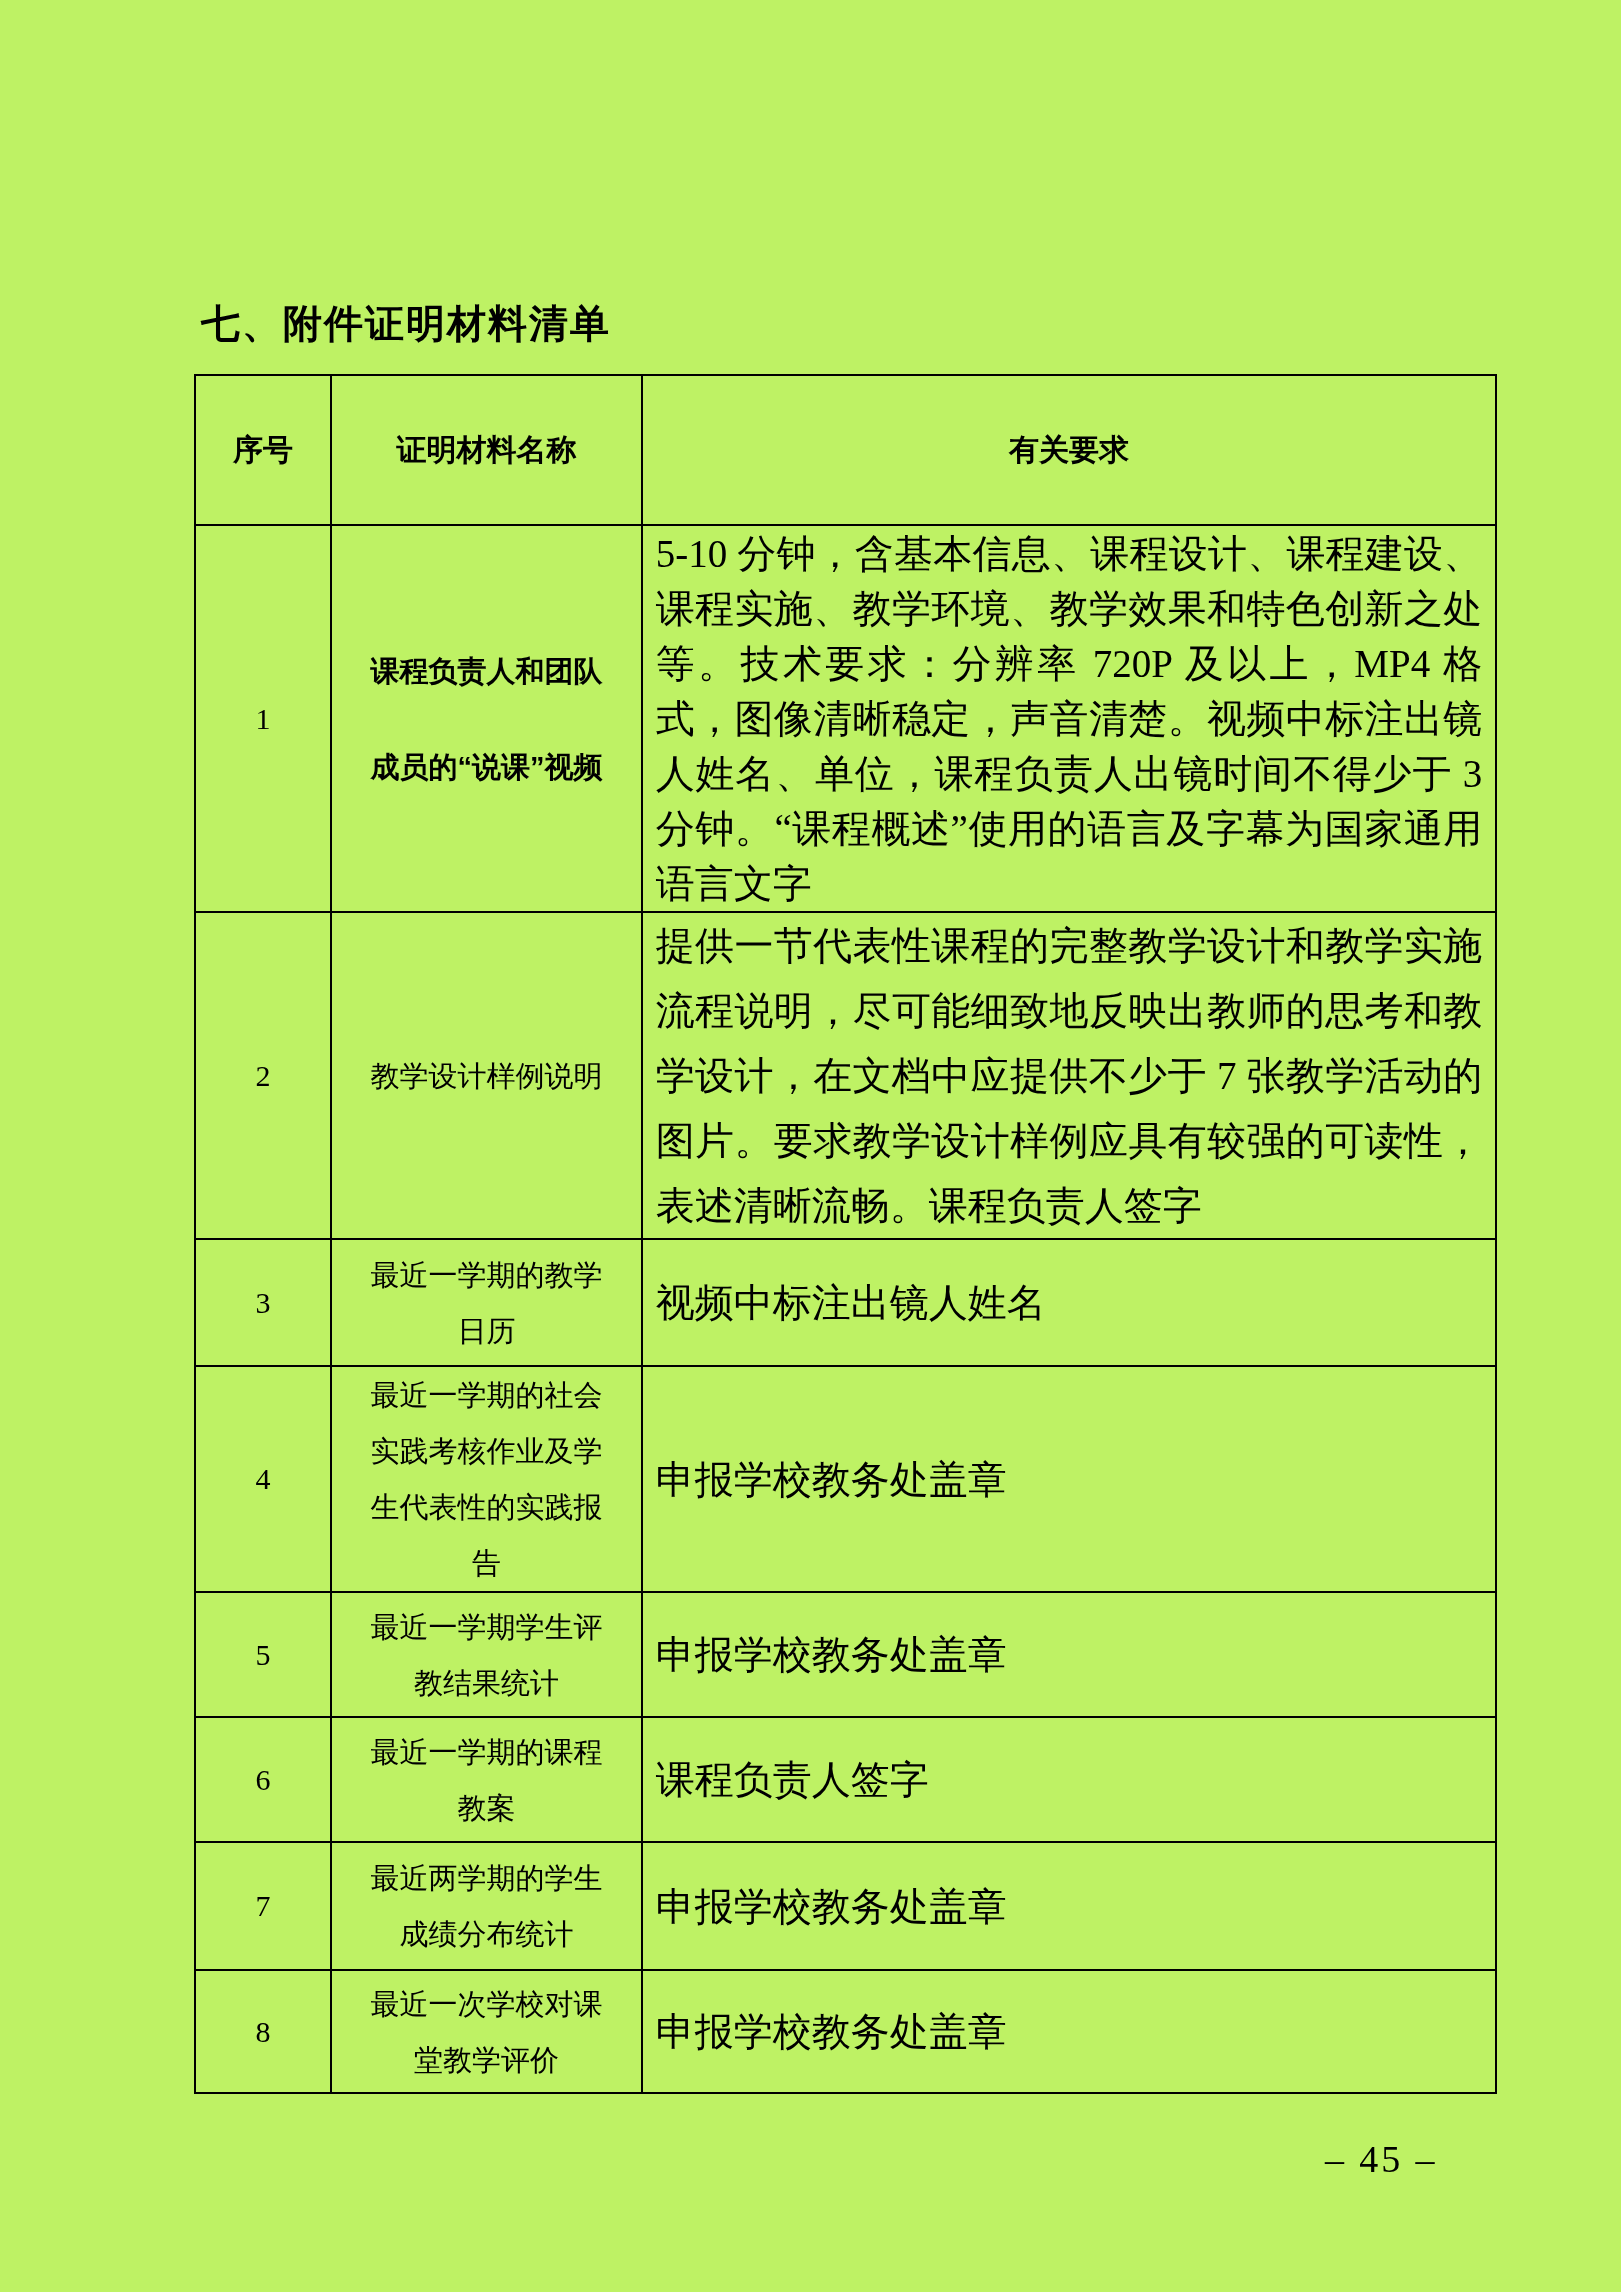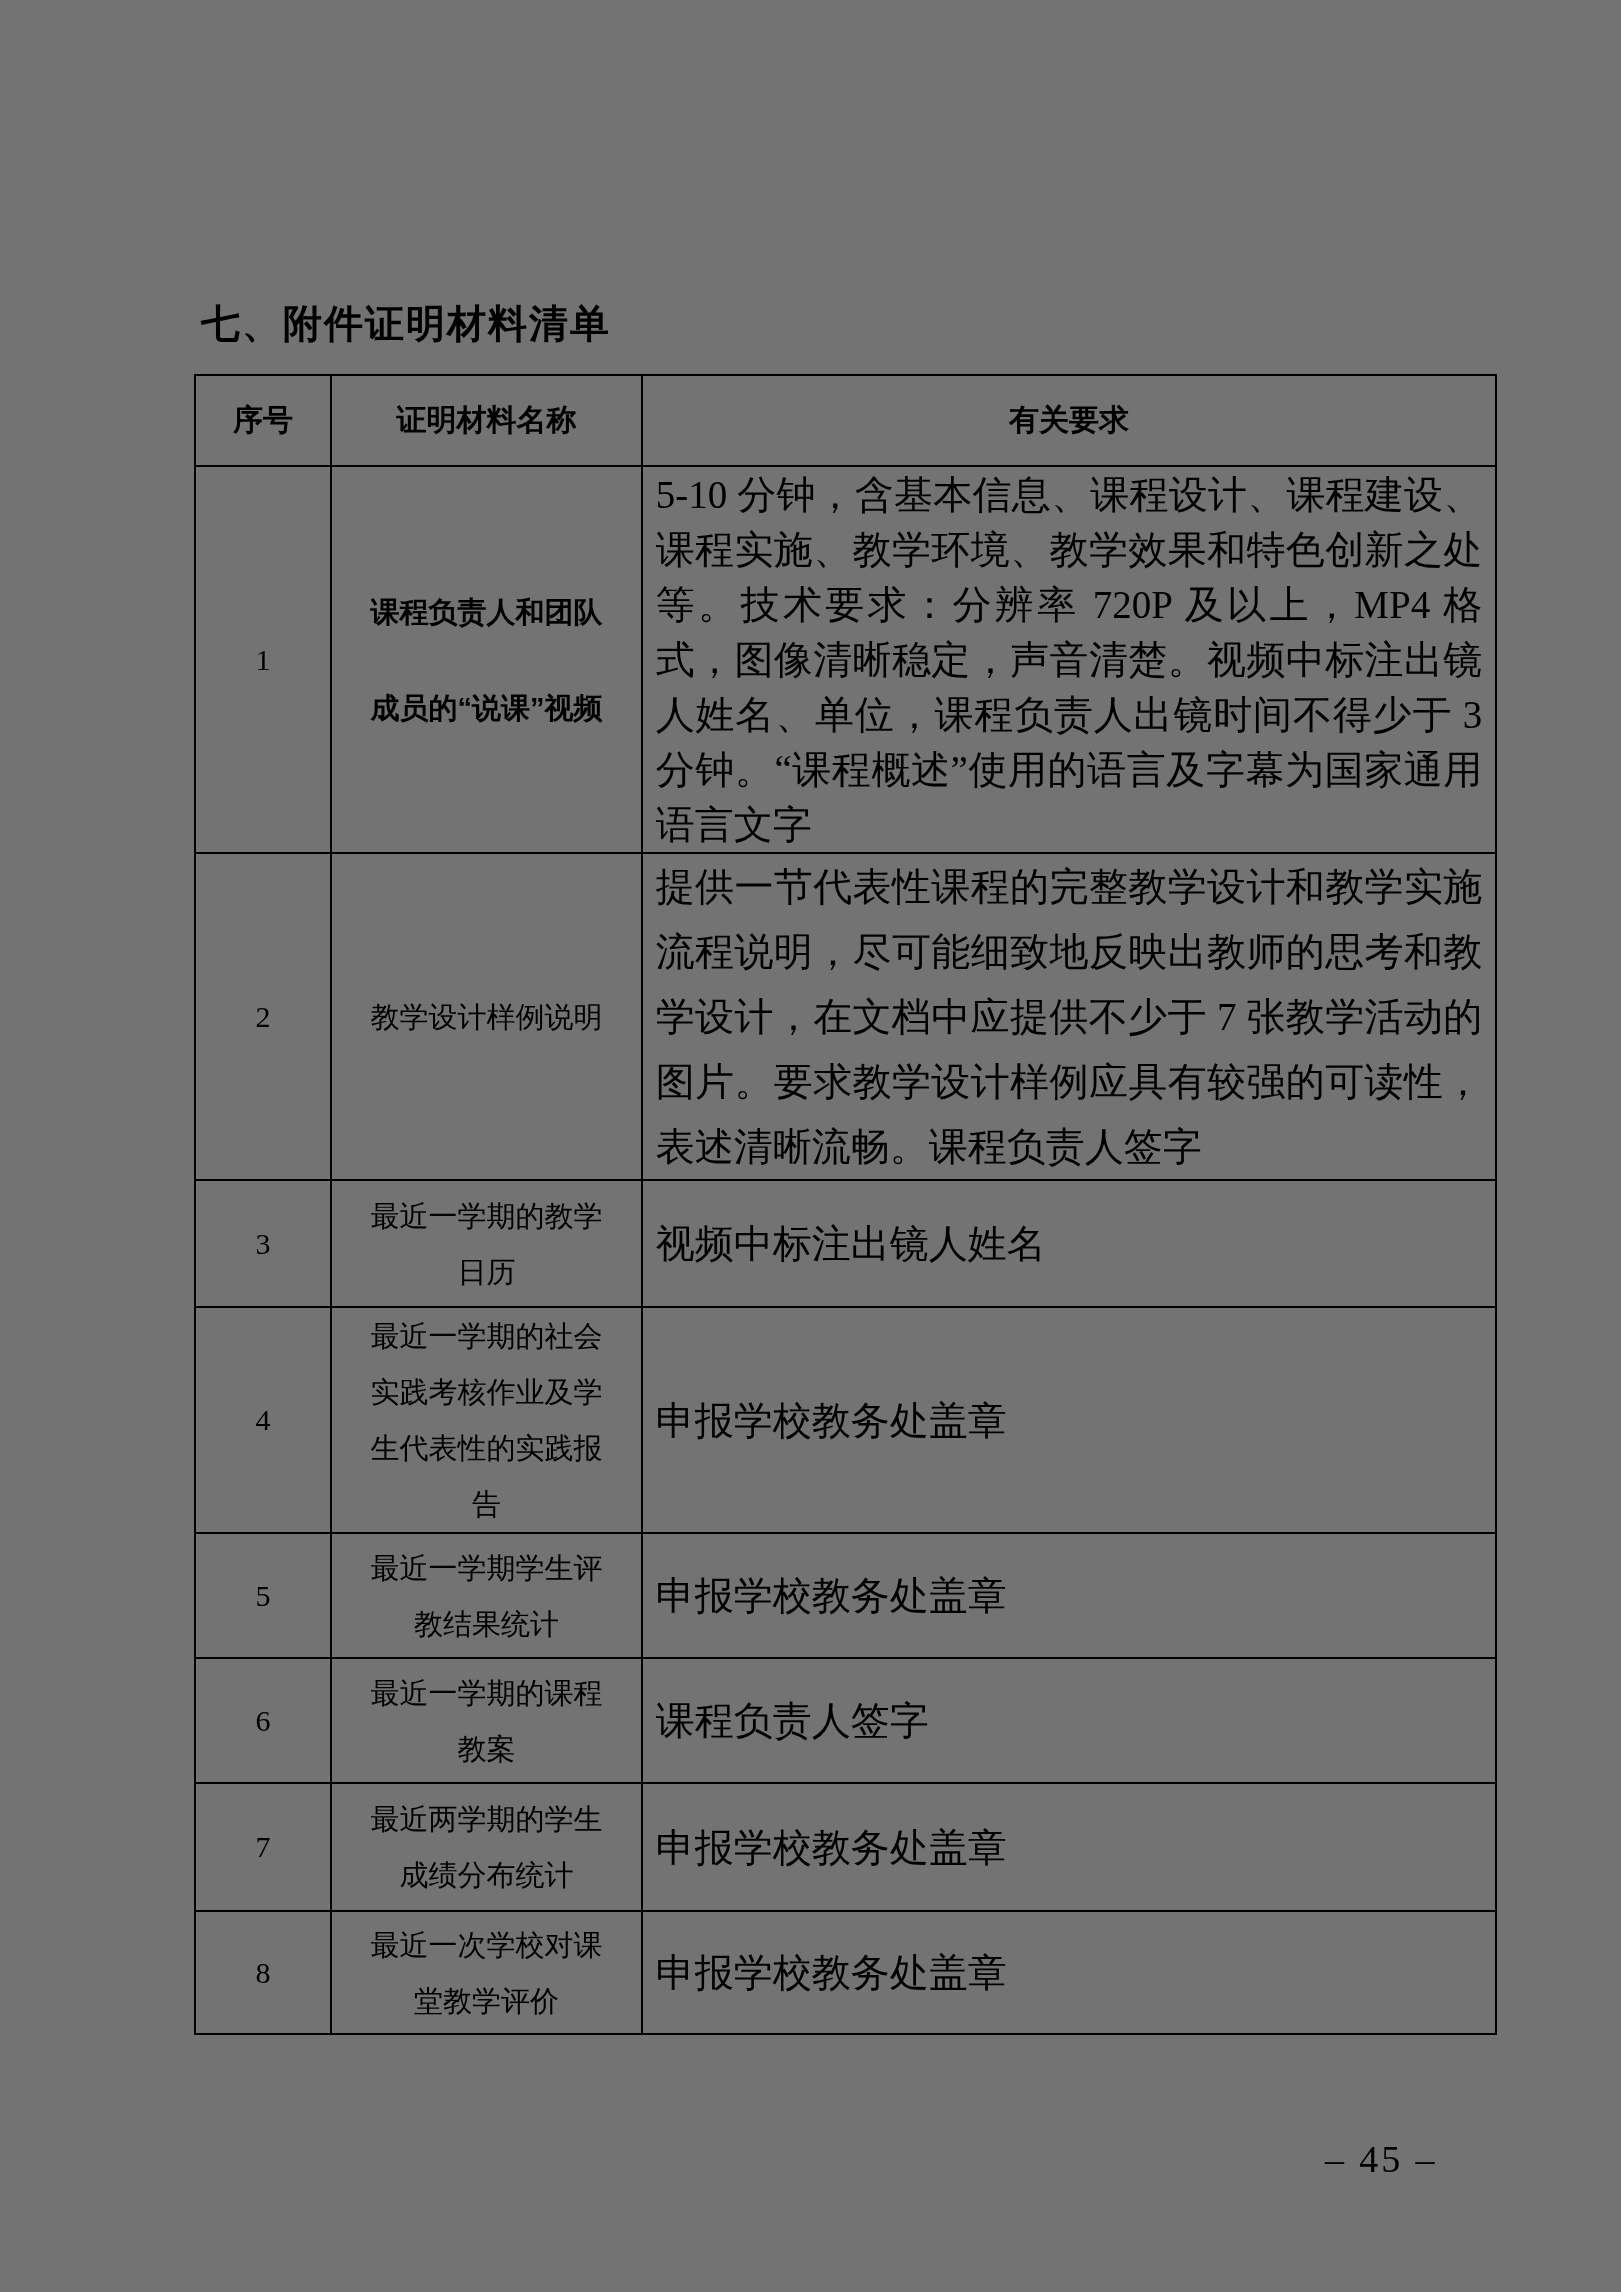--- a/index.html
+++ b/index.html
@@ -5,21 +5,21 @@
   * { margin: 0; padding: 0; box-sizing: border-box; }
   html, body { background: #ffffff; }
   body {
     width: 1621px; height: 2293px;
     position: relative;
     font-family: "Liberation Serif", serif;
     color: #000000;
   }
   .page {
     position: absolute; inset: 0;
-    background: #737373;
+    background: #bef264;
     padding-left: 48px;
   }
   .doc-title {
     position: absolute;
     left: 201px; top: 297px;
     font-family: "Liberation Sans", sans-serif;
     font-weight: bold;
     font-size: 39px;
     letter-spacing: 2px;
     white-space: nowrap;
@@ -32,21 +32,21 @@
     table-layout: fixed;
   }
   table.materials col.c-no   { width: 136px; }
   table.materials col.c-name { width: 311px; }
   table.materials col.c-req  { width: 854px; }
   table.materials th,
   table.materials td {
     border: 2px solid #000000;
     vertical-align: middle;
   }
-  tr.hrow    { height: 91px; }
+  tr.hrow    { height: 150px; }
   tr.row-1   { height: 279px; }
   tr.row-2   { height: 325px; }
   tr.row-3   { height: 127px; }
   tr.row-4   { height: 219px; }
   tr.row-5   { height: 125px; }
   tr.row-6   { height: 125px; }
   tr.row-7   { height: 128px; }
   tr.row-8   { height: 123px; }
   th.hcell {
     font-family: "Liberation Sans", sans-serif;

